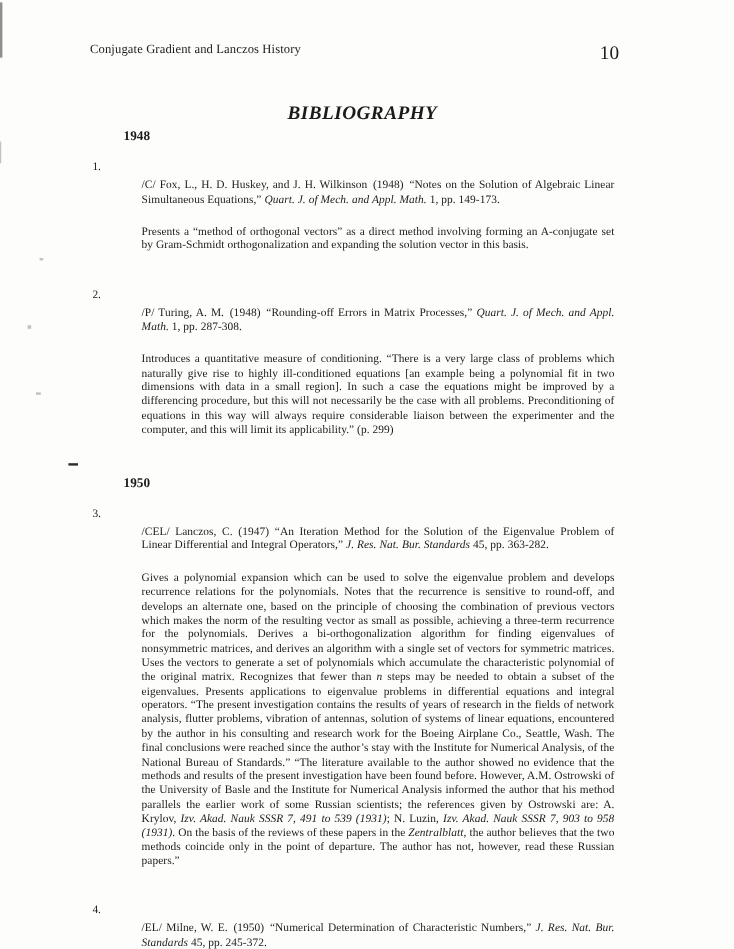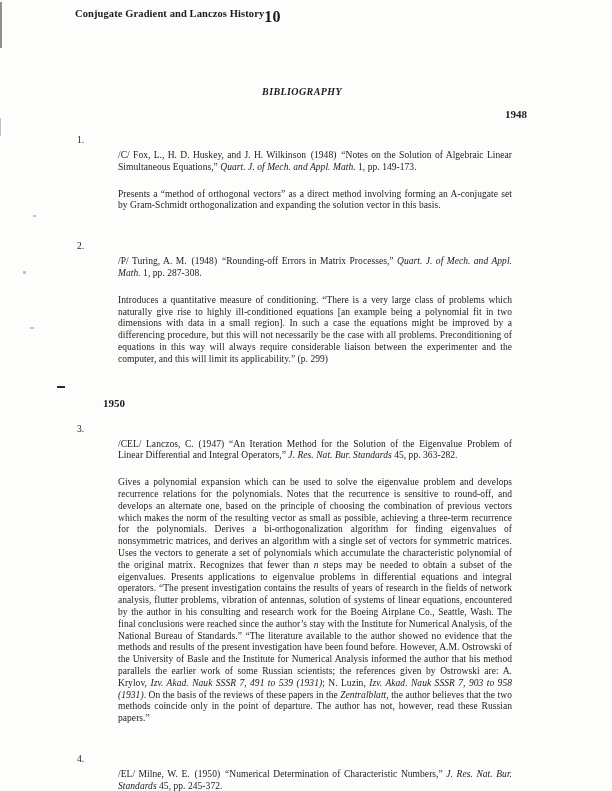--- a/index.html
+++ b/index.html
@@ -8,51 +8,52 @@
     width: 612px;
     height: 791px;
     background: #fdfdfc;
     font-family: "Liberation Serif", serif;
     color: #1b1b1b;
     overflow: hidden;
   }
   
   .header {
     position: absolute;
-    top: 8px;
+    top: 36px;
     left: 75px;
     right: 96px;
     display: flex;
+    justify-content: space-between;
     font-size: 10.5px;
-    font-weight: bold;
+    font-weight: normal;
     letter-spacing: 0.1px;
   }
   .header .pagenum { font-size: 16px; }
   
   .content {
     position: absolute;
     top: 86px;
     left: 77px;
     width: 450px;
   }
   .bib-title {
     text-align: center;
     font-style: italic;
     font-weight: bold;
-    font-size: 10px;
+    font-size: 16px;
     letter-spacing: 0.4px;
     height: 14px;
   }
   .year {
     font-weight: bold;
     font-size: 11px;
     margin: 16px 0 0 26px;
     height: 13px;
   }
-  .year.first { margin-top: 8px; text-align: right; }
+  .year.first { margin-top: 8px; }
   .entry { display: flex; margin-top: 14px; }
   .entry .num {
     width: 26px;
     flex: 0 0 26px;
     font-size: 9.5px;
   }
   .entry .body { width: 424px; }
   p.ref, p.note {
     margin: 15px;
     font-size: 9.5px;

